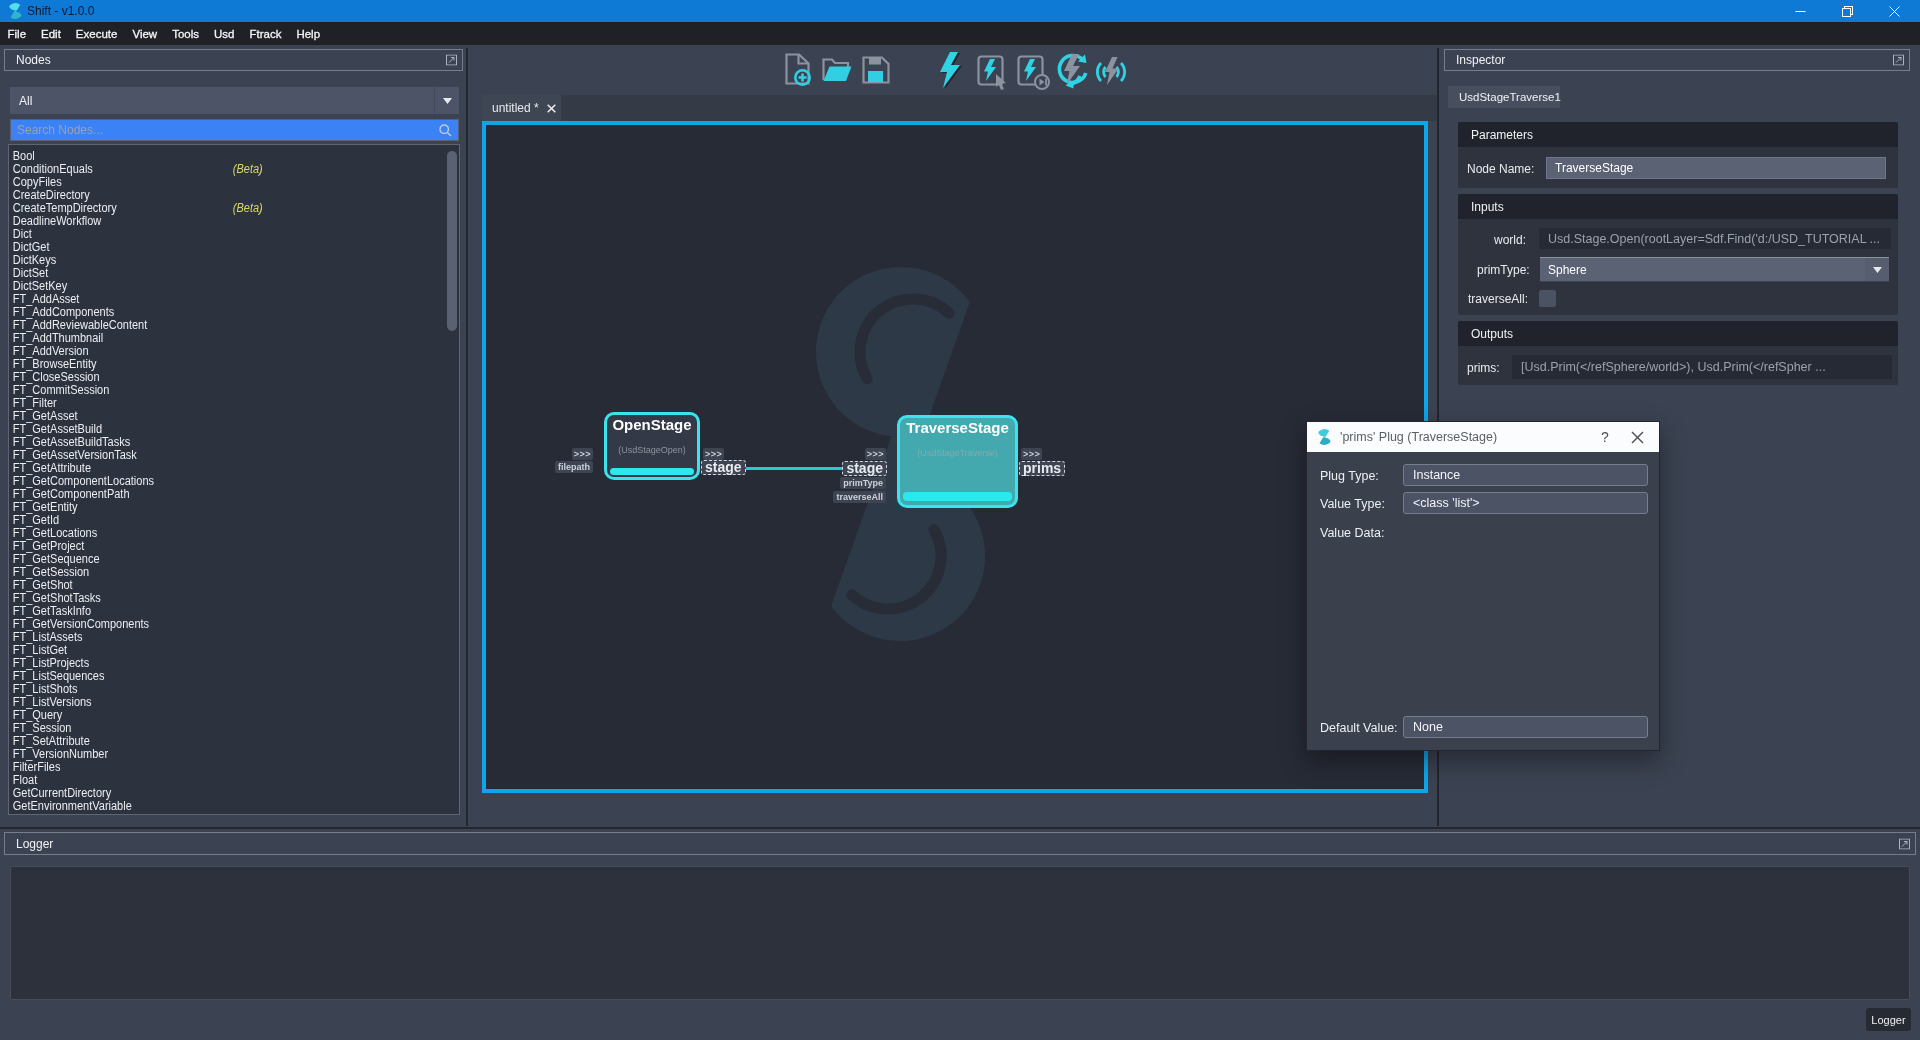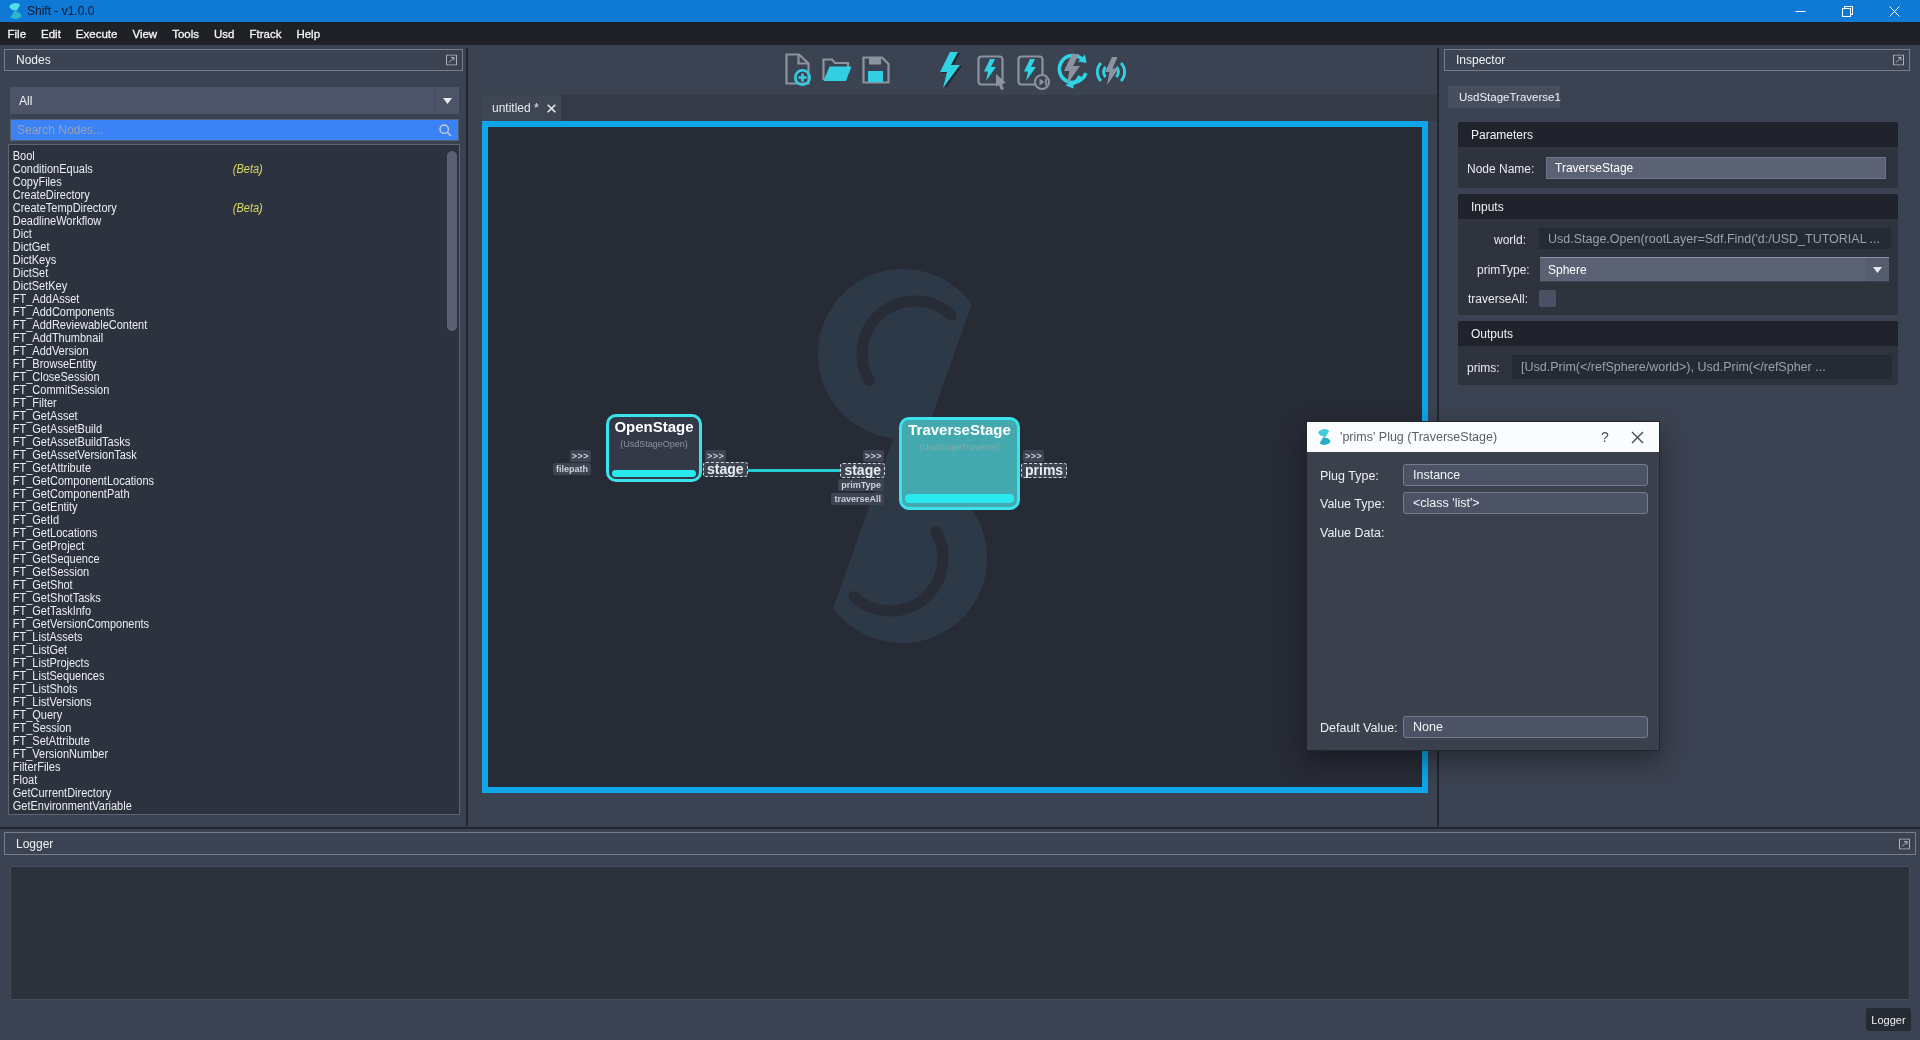--- a/index.html
+++ b/index.html
@@ -47,26 +47,26 @@
 
   
   .tbtn { position:absolute; top:52px; }
 
   
   #tabbar { position:absolute; left:482px; top:95px; width:955px; height:26px; background:#343b47; }
   #graph-tab { position:absolute; left:0; top:0; height:26px; width:79px; background:#3e4553;
     color:#e9ebef; font-size:12px; display:flex; align-items:center; padding-left:10px; }
   #graph-tab .tab-close { margin-left:8px; display:flex; }
   #canvas { position:absolute; left:482px; top:121px; width:946px; height:672px; background:#272b36;
-    border:6px solid #0ea5e9; overflow:hidden; }
+    border:4px solid #0ea5e9; overflow:hidden; }
 
   .gnode { position:absolute; border:3px solid #3ce2ec; border-radius:10px; }
   .gnode .ntitle { text-align:center; font-size:15px; font-weight:bold; color:#ffffff; margin-top:1px;
     letter-spacing:0px; }
-  .gnode .nsub { text-align:center; font-size:9px; margin-top:4px; }
+  .gnode .nsub { text-align:center; font-size:9px; margin-top:12px; }
   
   #openstage { left:118px; top:287px; width:96px; height:68px; background:#343948; }
   #openstage .nsub { color:#8e949e; }
   #traversestage { left:411px; top:290px; width:121px; height:93px; background:#43a9ae; }
   #traversestage .nsub { color:#83abb0; }
   .pbar { position:absolute; height:8px; background:#2ae9ee; border-radius:4px; }
 
   .pbadge { position:absolute; background:#3e4451; color:#ccd1da; font-size:9px; font-weight:bold;
     padding:1px 3px; border-radius:2px; line-height:10px; white-space:nowrap; }
   .pbadge.dashed { border:1px dashed #cfd4dd; color:#e8ebf0; font-size:14px; line-height:11px; border-radius:3px;text-align:center; }

